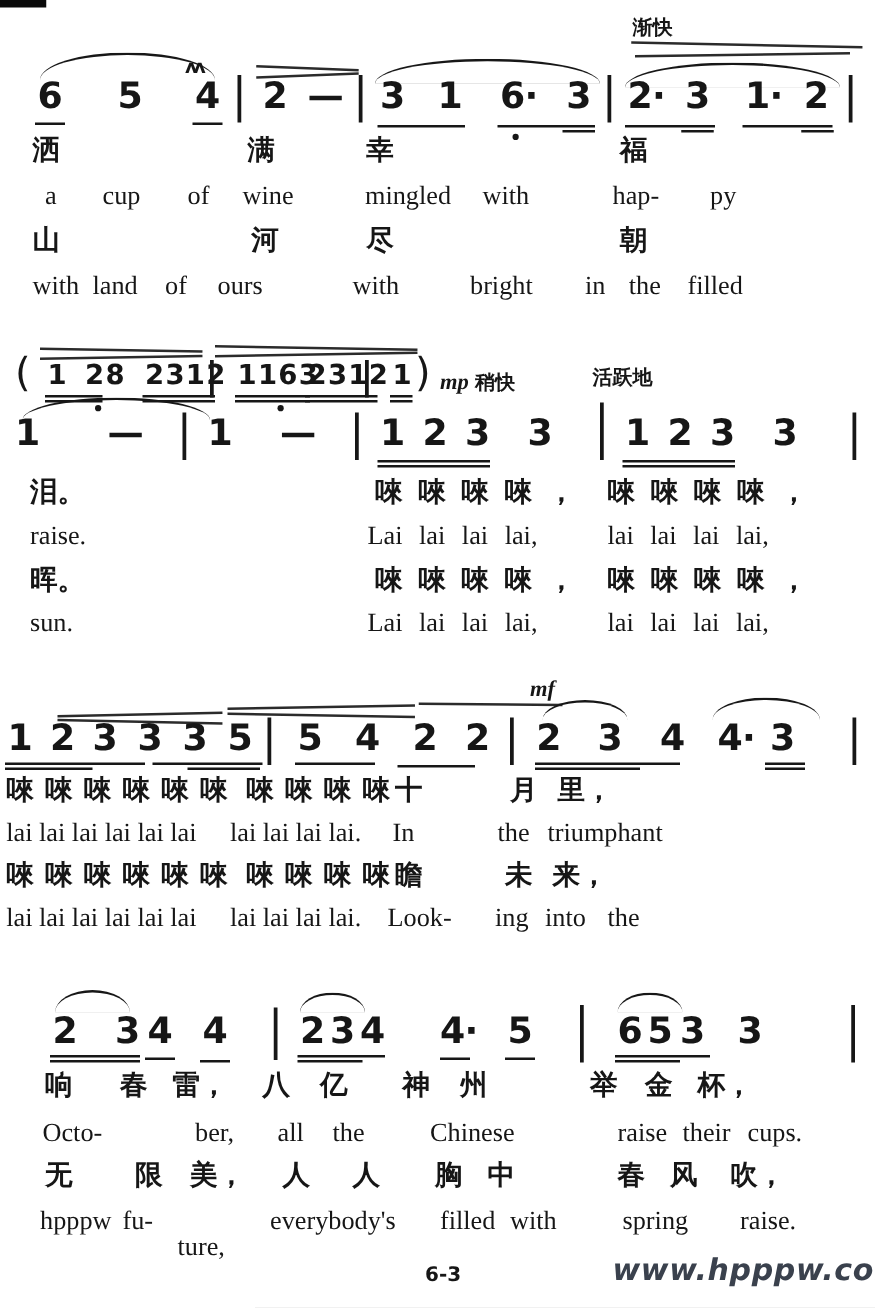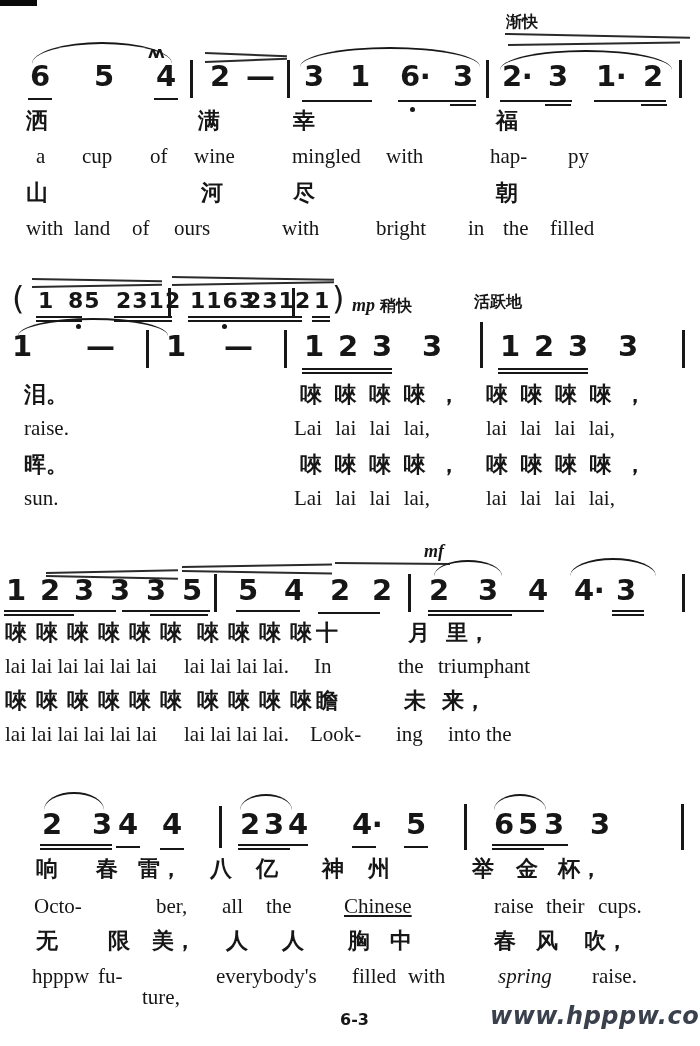--- a/index.html
+++ b/index.html
@@ -93,21 +93,21 @@
       <span class="el en" style="left: 376px; top: 218px;">bright</span>
       <span class="el en" style="left: 468px; top: 218px;">in</span>
       <span class="el en" style="left: 503px; top: 218px;">the</span>
       <span class="el en" style="left: 550px; top: 218px;">filled</span>
       <div class="el ln" style="left: 32px; top: 278px; width: 130px; transform: rotate(1deg);"></div>
       <div class="el ln" style="left: 32px; top: 286px; width: 130px; transform: rotate(-1deg);"></div>
       <div class="el ln" style="left: 172px; top: 276px; width: 162px; transform: rotate(1deg);"></div>
       <div class="el ln" style="left: 172px; top: 284px; width: 162px; transform: rotate(-1deg);"></div>
       <span class="el big" style="left: 12px; top: 282px;">(</span>
       <span class="el nsm" style="left: 38px; top: 290px;">1</span>
-      <span class="el nsm" style="left: 68px; top: 290px;">85</span>
+      <span class="el nsm" style="left: 68px; top: 290px;">28</span>
       <span class="el nsm" style="left: 116px; top: 290px;">2312</span>
       <div class="el bar" style="left: 168px; top: 288px; height: 30px;"></div>
       <span class="el nsm" style="left: 190px; top: 290px;">1163</span>
       <span class="el nsm" style="left: 246px; top: 290px;">2312</span>
       <div class="el bar" style="left: 292px; top: 288px; height: 30px;"></div>
       <span class="el nsm" style="left: 314px; top: 290px;">1</span>
       <span class="el big" style="left: 332px; top: 282px;">)</span>
       <span class="el dyn" style="left: 352px; top: 296px;">mp</span>
       <span class="el ann" style="left: 380px; top: 298px;">稍快</span>
       <span class="el ann" style="left: 474px; top: 294px;">活跃地</span>
@@ -204,21 +204,21 @@
       <span class="el en" style="left: 438px; top: 656px;">triumphant</span>
       <span class="el zh ls9" style="left: 5px; top: 690px;">唻唻唻唻唻唻</span>
       <span class="el zh ls9" style="left: 197px; top: 690px;">唻唻唻唻</span>
       <span class="el zh" style="left: 316px; top: 690px;">瞻</span>
       <span class="el zh" style="left: 404px; top: 690px;">未</span>
       <span class="el zh" style="left: 442px; top: 690px;">来，</span>
       <span class="el en" style="left: 5px; top: 724px;">lai lai lai lai lai lai</span>
       <span class="el en" style="left: 184px; top: 724px;">lai lai lai lai.</span>
       <span class="el en" style="left: 310px; top: 724px;">Look-</span>
       <span class="el en" style="left: 396px; top: 724px;">ing</span>
-      <span class="el en" style="left: 436px; top: 724px; margin-left: 12px;">into</span>
+      <span class="el en" style="left: 436px; top: 724px;">into</span>
       <span class="el en" style="left: 486px; top: 724px;">the</span>
       <div class="el slur" style="left: 44px; top: 792px; width: 60px; height: 16px;"></div>
       <div class="el slur" style="left: 240px; top: 794px; width: 52px; height: 14px;"></div>
       <div class="el slur" style="left: 494px; top: 794px; width: 52px; height: 14px;"></div>
       <span class="el n" style="left: 42px; top: 810px;">2</span>
       <span class="el n" style="left: 92px; top: 810px;">3</span>
       <span class="el n" style="left: 118px; top: 810px;">4</span>
       <span class="el n" style="left: 162px; top: 810px;">4</span>
       <div class="el bar" style="left: 219px; top: 806px; height: 42px;"></div>
       <span class="el n" style="left: 240px; top: 810px;">2</span>
@@ -249,38 +249,38 @@
       <span class="el zh" style="left: 256px; top: 858px;">亿</span>
       <span class="el zh" style="left: 322px; top: 858px;">神</span>
       <span class="el zh" style="left: 368px; top: 858px;">州</span>
       <span class="el zh" style="left: 472px; top: 858px;">举</span>
       <span class="el zh" style="left: 516px; top: 858px;">金</span>
       <span class="el zh" style="left: 558px; top: 858px;">杯，</span>
       <span class="el en" style="left: 34px; top: 896px;">Octo-</span>
       <span class="el en" style="left: 156px; top: 896px;">ber,</span>
       <span class="el en" style="left: 222px; top: 896px;">all</span>
       <span class="el en" style="left: 266px; top: 896px;">the</span>
-      <span class="el en" style="left: 344px; top: 896px; text-decoration: underline;">Chinese</span>
+      <span class="el en" style="left: 344px; top: 896px;">Chinese</span>
       <span class="el en" style="left: 494px; top: 896px;">raise</span>
       <span class="el en" style="left: 546px; top: 896px;">their</span>
       <span class="el en" style="left: 598px; top: 896px;">cups.</span>
       <span class="el zh" style="left: 36px; top: 930px;">无</span>
       <span class="el zh" style="left: 108px; top: 930px;">限</span>
       <span class="el zh" style="left: 152px; top: 930px;">美，</span>
       <span class="el zh" style="left: 226px; top: 930px;">人</span>
       <span class="el zh" style="left: 282px; top: 930px;">人</span>
       <span class="el zh" style="left: 348px; top: 930px;">胸</span>
       <span class="el zh" style="left: 390px; top: 930px;">中</span>
       <span class="el zh" style="left: 494px; top: 930px;">春</span>
       <span class="el zh" style="left: 536px; top: 930px;">风</span>
       <span class="el zh" style="left: 584px; top: 930px;">吹，</span>
       <span class="el en" style="left: 32px; top: 966px;">hpppw</span>
       <span class="el en" style="left: 98px; top: 966px;">fu-</span>
       <span class="el en" style="left: 142px; top: 987px;">ture,</span>
       <span class="el en" style="left: 216px; top: 966px;">everybody's</span>
       <span class="el en" style="left: 352px; top: 966px;">filled</span>
       <span class="el en" style="left: 408px; top: 966px;">with</span>
-      <span class="el en" style="left: 498px; top: 966px; font-style: italic;">spring</span>
+      <span class="el en" style="left: 498px; top: 966px;">spring</span>
       <span class="el en" style="left: 592px; top: 966px;">raise.</span>
     </div>
   <div class="el pg">6-3</div>
   <div class="el wm">www.hpppw.com</div>
 </div>
 
 </body></html>

